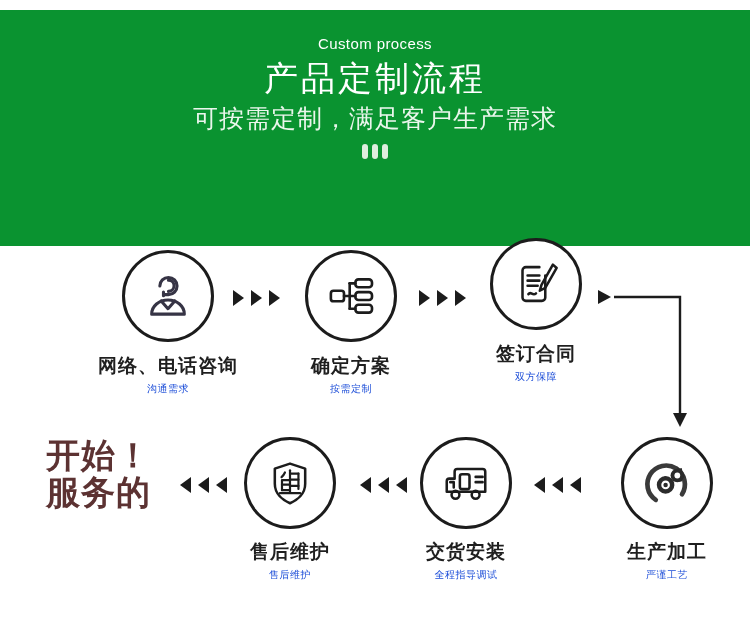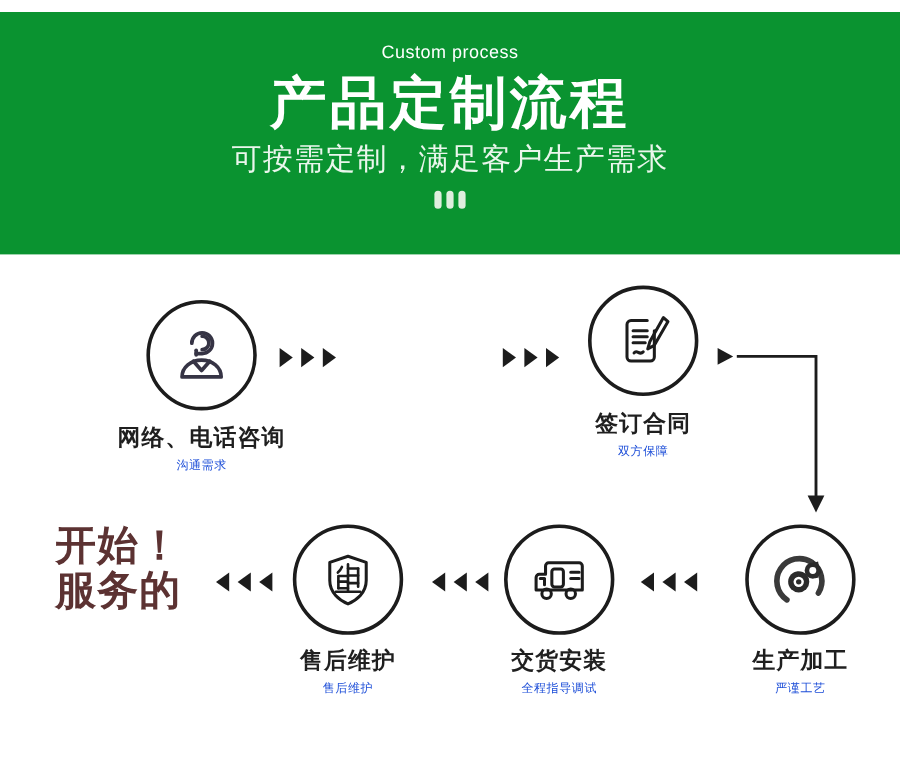--- a/index.html
+++ b/index.html
@@ -15,38 +15,38 @@
     overflow: hidden;
     position: relative;
   }
 
   
   .header {
     position: absolute;
     left: 0;
     top: 10px;
     width: 750px;
-    height: 202px;
+    height: 236px;
     background: #0a9330;
     display: flex;
     flex-direction: column;
     align-items: center;
   }
   .header-eyebrow {
     margin-top: 26px;
     font-size: 15px;
     color: #ffffff;
     letter-spacing: 0.4px;
     font-weight: 400;
     line-height: 1;
   }
   .header-title {
     margin-top: 9px;
-    font-size: 47px;
-    font-weight: 700;
+    font-size: 34px;
+    font-weight: 400;
     color: #ffffff;
     letter-spacing: 3px;
     line-height: 1.1;
   }
   .header-sub {
     margin-top: 9px;
     font-size: 25px;
     color: #eaf6ec;
     font-weight: 400;
     letter-spacing: 1px;
@@ -171,20 +171,37 @@
     <div class="node-title">网络、电话咨询</div>
     <div class="node-desc">沟通需求</div>
   </div>
 
   <div class="arrows" style="left:233px; top:98px;">
     <span class="tri tri-right"></span>
     <span class="tri tri-right"></span>
     <span class="tri tri-right"></span>
   </div>
 
+  <div class="node" style="left:276px; top:58px;">
+    <div class="circle">
+      <svg width="56" height="56" viewBox="0 0 64 64" fill="none" stroke="#1c1c1c" stroke-width="3" stroke-linecap="round" stroke-linejoin="round">
+        <rect x="9" y="26" width="15" height="12" rx="3"></rect>
+        <rect x="37" y="13" width="19" height="9" rx="3.5"></rect>
+        <rect x="37" y="27.5" width="19" height="9" rx="3.5"></rect>
+        <rect x="37" y="42" width="19" height="9" rx="3.5"></rect>
+        <path d="M24 32h6.5"></path>
+        <path d="M30.5 17.5v29"></path>
+        <path d="M30.5 17.5H37"></path>
+        <path d="M30.5 32H37"></path>
+        <path d="M30.5 46.5H37"></path>
+      </svg>
+    </div>
+    <div class="node-title">确定方案</div>
+    <div class="node-desc">按需定制</div>
+  </div>
 
   <div class="arrows" style="left:419px; top:98px;">
     <span class="tri tri-right"></span>
     <span class="tri tri-right"></span>
     <span class="tri tri-right"></span>
   </div>
 
   <div class="node" style="left:461px; top:46px;">
     <div class="circle">
       <svg width="54" height="54" viewBox="0 0 64 64" fill="none" stroke="#1c1c1c" stroke-width="3" stroke-linecap="round" stroke-linejoin="round">

